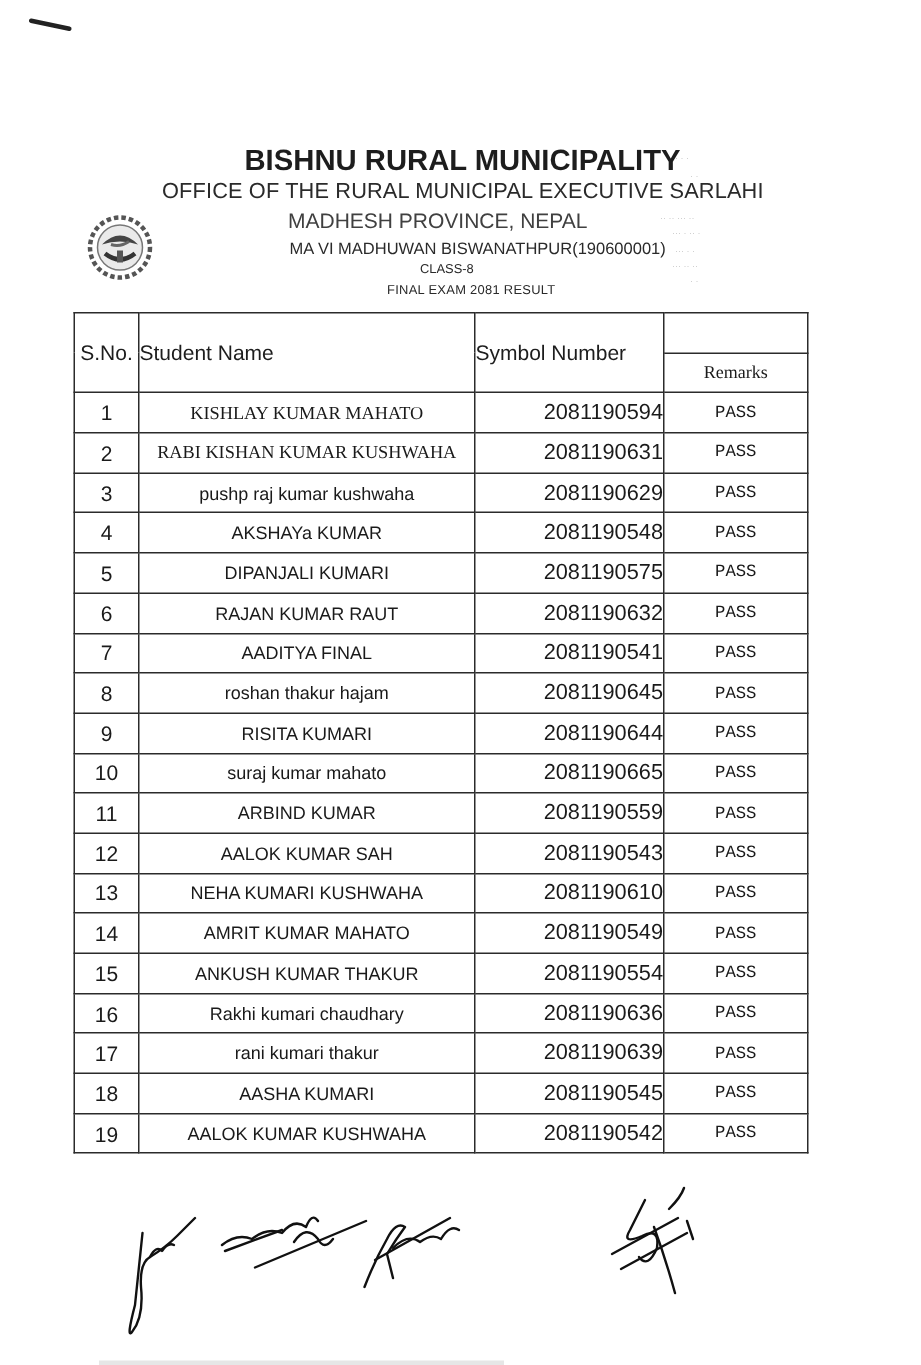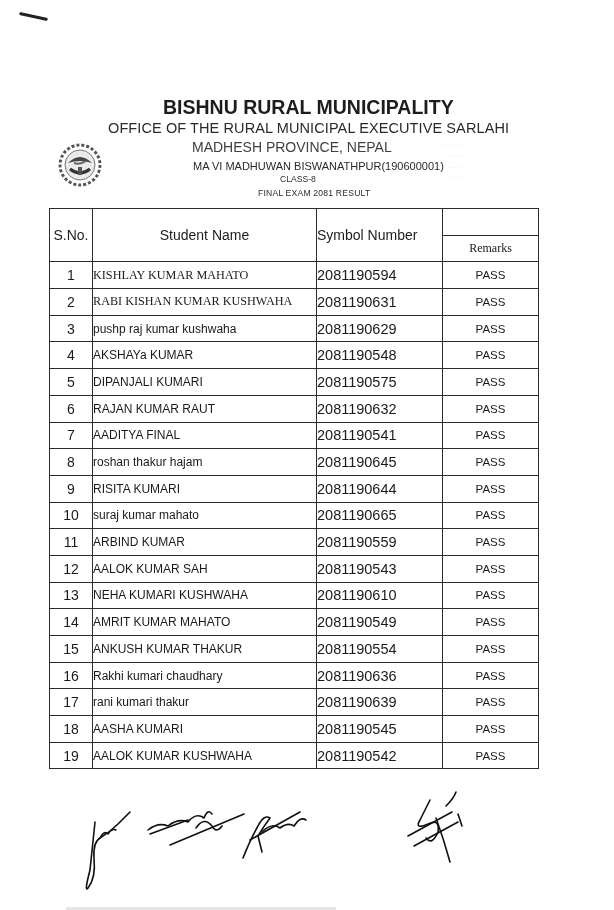--- a/index.html
+++ b/index.html
@@ -30,29 +30,29 @@
   }
   table.result td, table.result th {
     border:1.6px solid #2b2b2b; padding:0; height:25.7px; font-weight:normal;
   }
   .col-sn { width:43px; }
   .col-name { width:224px; }
   .col-sym { width:126px; }
   .col-rem { width:96px; }
   th.hd { font-size:14px; color:#1d1d1d; }
   th.hd-sn { text-align:center; vertical-align:middle; padding-top:4px; }
-  th.hd-name { text-align:center; vertical-align:middle; padding-bottom:2px; }
+  th.hd-name { text-align:left; vertical-align:middle; padding-bottom:2px; }
   th.hd-sym { text-align:left; vertical-align:middle; padding-bottom:6px; }
   th.hd-rem-top { height:36px; }
   th.hd-rem { font-family:"Liberation Serif", serif; font-weight:bold; font-size:12px; height:39px; padding-top:3px; }
   td.sn { text-align:center; font-size:14px; }
-  td.name { text-align:left; padding-left:3px; font-size:12px; white-space:nowrap; overflow:hidden;margin-top:36px; }
+  td.name { text-align:center; padding-left:3px; font-size:12px; white-space:nowrap; overflow:hidden;margin-top:36px; }
   td.name.serif { font-family:"Liberation Serif", serif; font-size:12.2px; }
-  td.sym { text-align:left; font-size:14.5px; }
-  td.rem { text-align:center; font-family:Liberation Sans, sans-serif; font-weight:bold; font-size:11.5px; }
+  td.sym { text-align:right; font-size:14.5px; }
+  td.rem { text-align:center; font-family:Liberation Mono, monospace; font-weight:bold; font-size:11.5px; }
 
   .signatures { position:absolute; left:0; top:790px; width:614px; height:110px; }
   .bottom-line { position:absolute; left:66px; top:907px; width:270px; height:3px; background:#e6e6e6; }
 </style>
 </head>
 <body>
 
 <div class="top-mark"></div>
 
 <svg class="emblem" viewBox="0 0 44 44">

